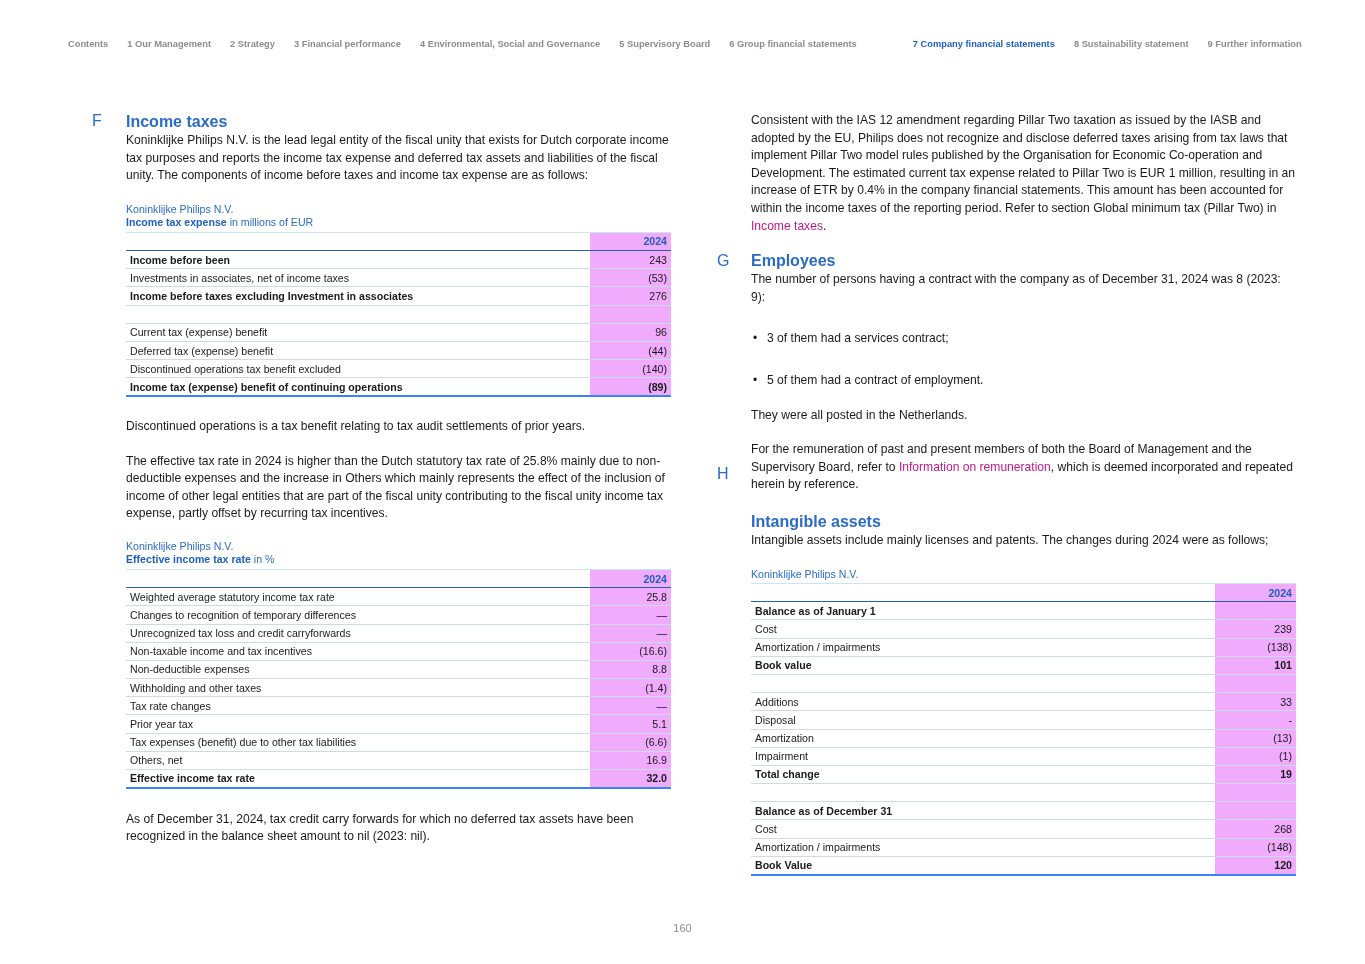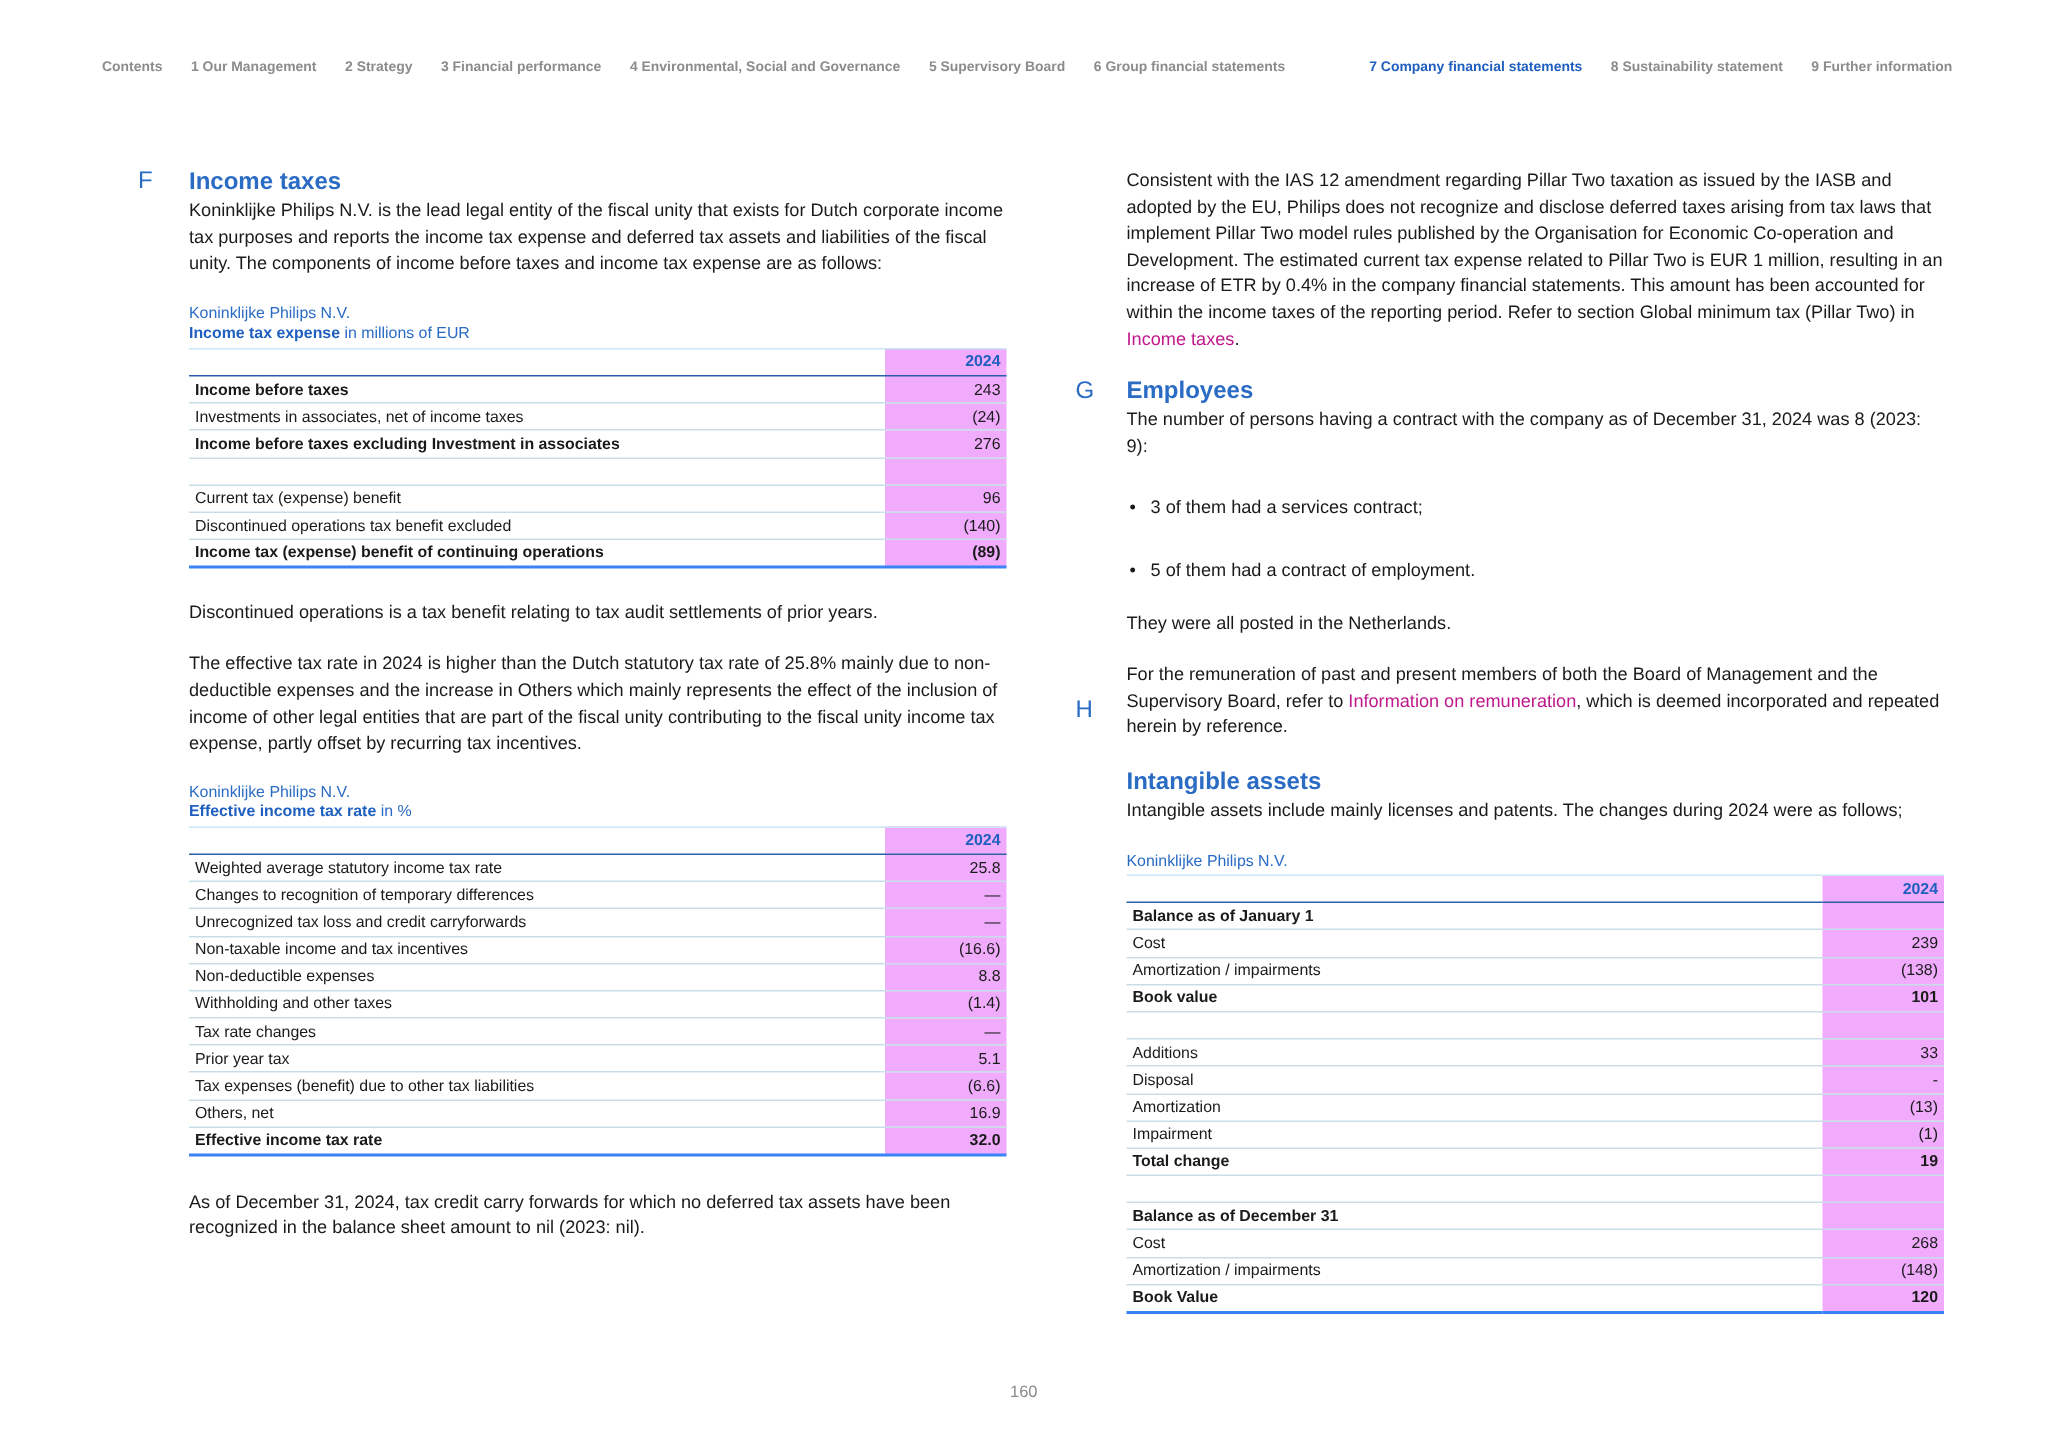--- a/index.html
+++ b/index.html
@@ -63,38 +63,42 @@
   <div style="height:18px"></div>
   <div class="tbl-caption">Koninklijke Philips N.V.</div>
   <div class="tbl-caption"><b>Income tax expense</b><span> in millions of EUR</span></div>
   <table class="fin">
     <tbody>
         <tr class="head">
           <td></td>
           <td class="val">2024</td>
         </tr>
     <tr class="bold nb">
-          <td>Income before taxes</td>
+          <td>Income before been</td>
           <td class="val">243</td>
         </tr>
     <tr>
           <td>Investments in associates, net of income taxes</td>
-          <td class="val">(24)</td>
+          <td class="val">(53)</td>
         </tr>
     <tr class="bold nb topline">
           <td>Income before taxes excluding Investment in associates</td>
           <td class="val">276</td>
         </tr>
     <tr class="blank">
           <td></td>
           <td class="val"></td>
         </tr>
     <tr>
           <td>Current tax (expense) benefit</td>
           <td class="val">96</td>
+        </tr>
+    <tr>
+          <td>Deferred tax (expense) benefit</td>
+          <td class="val">(44)</td>
         </tr>
     <tr>
           <td>Discontinued operations tax benefit excluded</td>
           <td class="val">(140)</td>
         </tr>
     <tr class="bold topline last">
           <td>Income tax (expense) benefit of continuing operations</td>
           <td class="val">(89)</td>
         </tr>
   </tbody>

